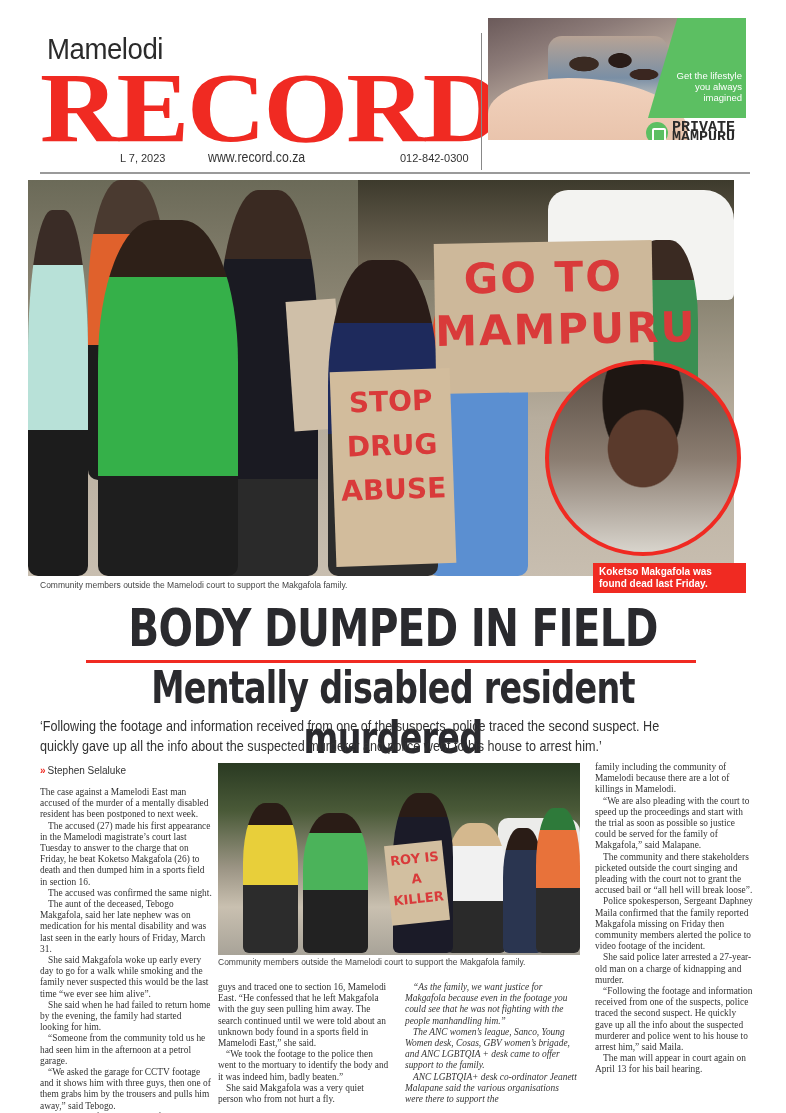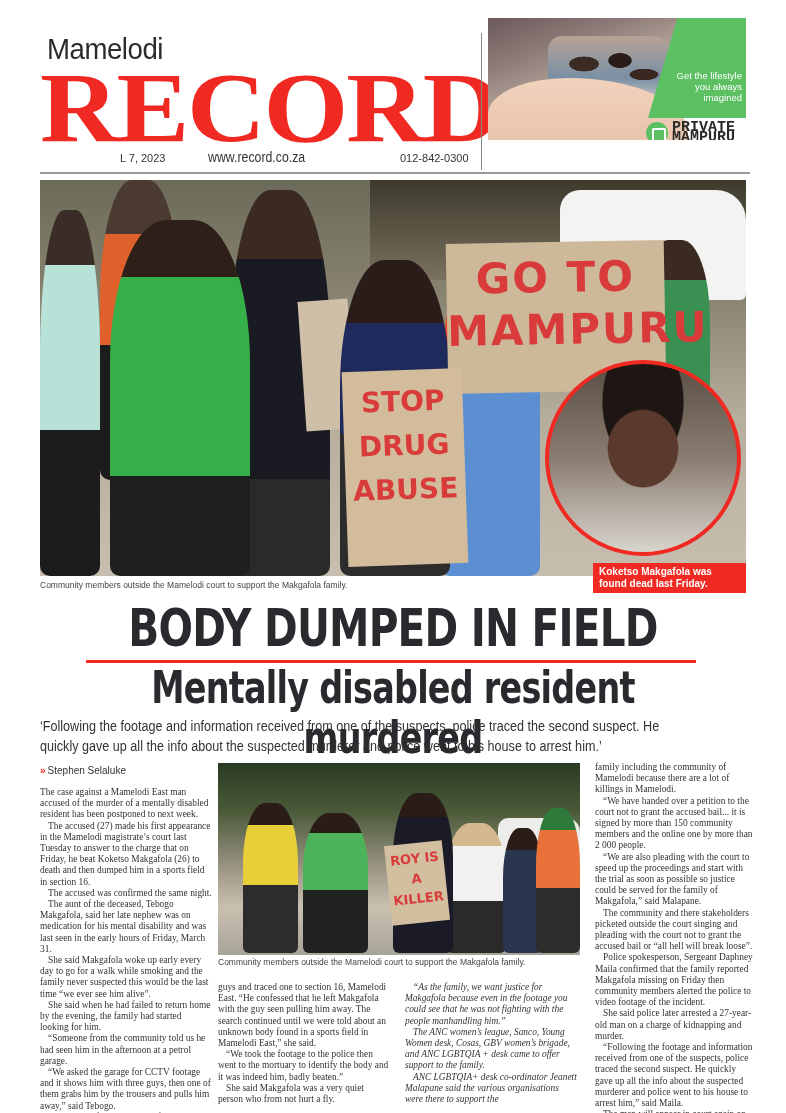--- a/index.html
+++ b/index.html
@@ -28,21 +28,21 @@
   .ad-hand { position: absolute; left: 0; top: 60px; width: 200px; height: 90px; border-radius: 40% 60% 0 0;
     background: linear-gradient(180deg, #f1d2bd, #e6bea5); }
   .ad-green { position: absolute; left: 160px; top: 0; width: 98px; height: 100px; background: #5cbf62; clip-path: polygon(30% 0, 100% 0, 100% 100%, 0 100%); }
   .ad-tagline { position: absolute; right: 4px; top: 52px; width: 70px; text-align: right; font-family: "Liberation Sans", sans-serif; font-size: 9.5px; line-height: 11px; color: #fff; }
   .ad-brand { position: absolute; left: 158px; top: 104px; display: flex; align-items: center; gap: 4px; }
   .ad-brand-icon { width: 22px; height: 22px; border-radius: 50%; background: #5cbf62; position: relative; }
   .ad-brand-icon::after { content: ""; position: absolute; left: 6px; top: 6px; width: 10px; height: 10px; border: 2px solid #fff; border-radius: 2px; }
   .ad-brand-text { font-family: Liberation Mono, monospace; font-weight: bold; font-size: 15px; line-height: 10px; color: #2a2a2a; }
 
   
-  .hero { position: absolute; left: 40px; top: 180px; width: 706px; height: 396px; overflow: hidden;
+  .hero { position: absolute; left: 28px; top: 180px; width: 706px; height: 396px; overflow: hidden;
     background: linear-gradient(180deg, #6b6a58 0%, #8a8472 30%, #b7ad9d 60%, #c8beb0 100%); }
   .hero-bg-trees { position: absolute; left: 330px; top: 0; width: 376px; height: 100px; background: linear-gradient(180deg, #3d3a2c, #7a705e); }
   .hero-car { position: absolute; left: 520px; top: 10px; width: 186px; height: 110px; background: #f3f3f1; border-radius: 20px 30px 6px 6px; }
   .hero-person { position: absolute; border-radius: 40% 40% 10px 10px; }
   .p1 { left: 0; top: 30px; width: 60px; height: 366px; background: linear-gradient(180deg,#3a2c26 0 15%, #b8e1d8 15% 60%, #1c1c1c 60%); }
   .p2 { left: 60px; top: 0; width: 80px; height: 300px; background: linear-gradient(180deg,#4a3a30 0 18%, #e0612c 18% 55%, #1c1c1c 55%); }
   .p3 { left: 70px; top: 40px; width: 140px; height: 356px; background: linear-gradient(180deg,#2e2018 0 16%, #35b049 16% 72%, #1e1e1e 72%); }
   .p4 { left: 190px; top: 10px; width: 100px; height: 386px; background: linear-gradient(180deg,#3a2a22 0 18%, #1a1a22 18% 75%, #2a2a2a 75%); }
   .p5 { left: 300px; top: 80px; width: 110px; height: 316px; background: linear-gradient(180deg,#2a1c18 0 20%, #1e2a5c 20% 55%, #2c2c2c 55%); }
   .p6 { left: 400px; top: 80px; width: 100px; height: 316px; background: linear-gradient(180deg,#3a2a22 0 15%, #e24a2a 15% 40%, #5b8fd1 40%); }
@@ -178,20 +178,19 @@
 </div>
 
 <div class="col col3">
   <p>“As the family, we want justice for Makgafola because even in the footage you could see that he was not fighting with the people manhandling him.”</p>
   <p>The ANC women’s league, Sanco, Young Women desk, Cosas, GBV women’s brigade, and ANC LGBTQIA + desk came to offer support to the family.</p>
   <p>ANC LGBTQIA+ desk co-ordinator Jeanett Malapane said the various organisations were there to support the</p>
 </div>
 
 <div class="col col4">
   <p class="noindent">family including the community of Mamelodi because there are a lot of killings in Mamelodi.</p>
-  <p>“We have handed over a petition to the court not to grant the accused bail... it is signed by more than 150 community members and the online one by more than 2 000 people.</p>
   <p>“We are also pleading with the court to speed up the proceedings and start with the trial as soon as possible so justice could be served for the family of Makgafola,” said Malapane.</p>
   <p>The community and there stakeholders picketed outside the court singing and pleading with the court not to grant the accused bail or “all hell will break loose”.</p>
   <p>Police spokesperson, Sergeant Daphney Maila confirmed that the family reported Makgafola missing on Friday then community members alerted the police to video footage of the incident.</p>
   <p>She said police later arrested a 27-year-old man on a charge of kidnapping and murder.</p>
   <p>“Following the footage and information received from one of the suspects, police traced the second suspect. He quickly gave up all the info about the suspected murderer and police went to his house to arrest him,” said Maila.</p>
   <p>The man will appear in court again on April 13 for his bail hearing.</p>
 </div>
 
 </body></html>

